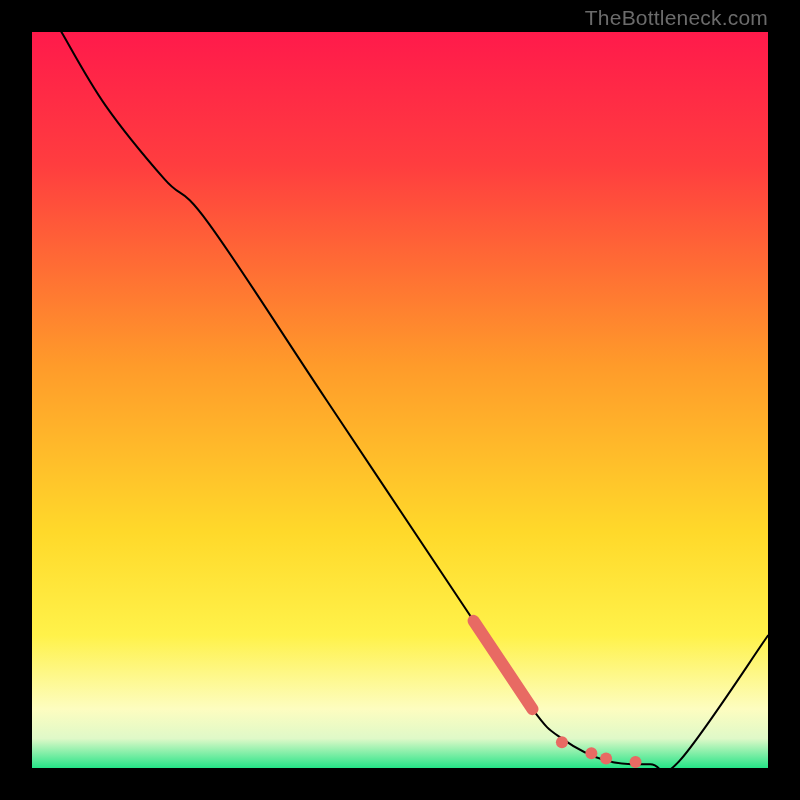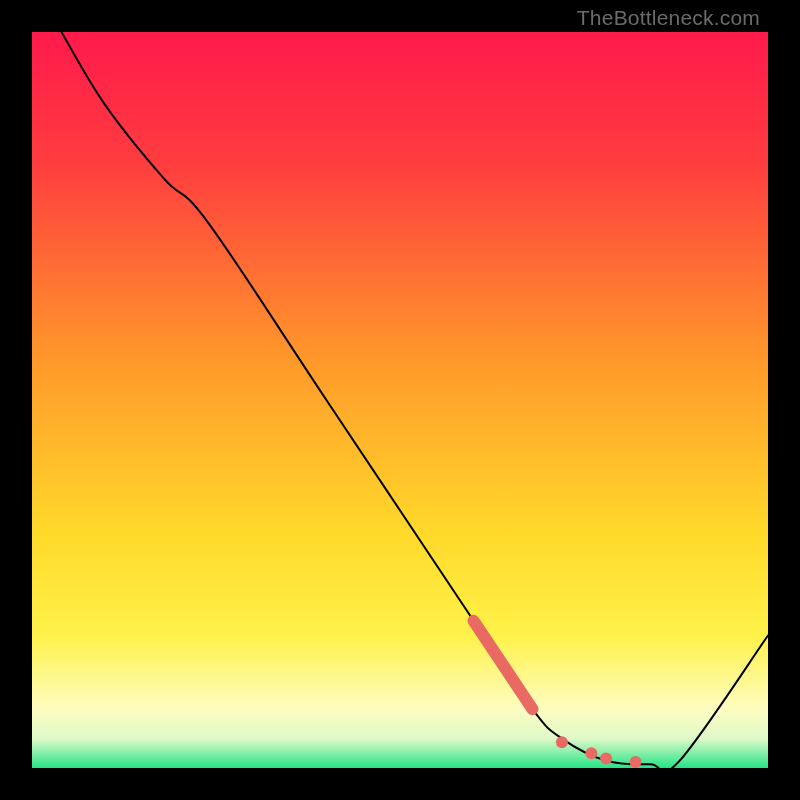--- a/index.html
+++ b/index.html
@@ -23,21 +23,21 @@
     position: absolute;
     left: 32px;
     top: 32px;
     width: 736px;
     height: 736px;
     
   }
   .watermark {
     position: absolute;
     top: 6px;
-    right: 40px;
+    right: 32px;
     color: #6b6b6b;
     font-size: 21px;
     font-weight: 500;
     letter-spacing: 0.2px;
     text-align: center;
   }
   svg.curve {
     position: absolute;
     left: 0;
     top: 0;

